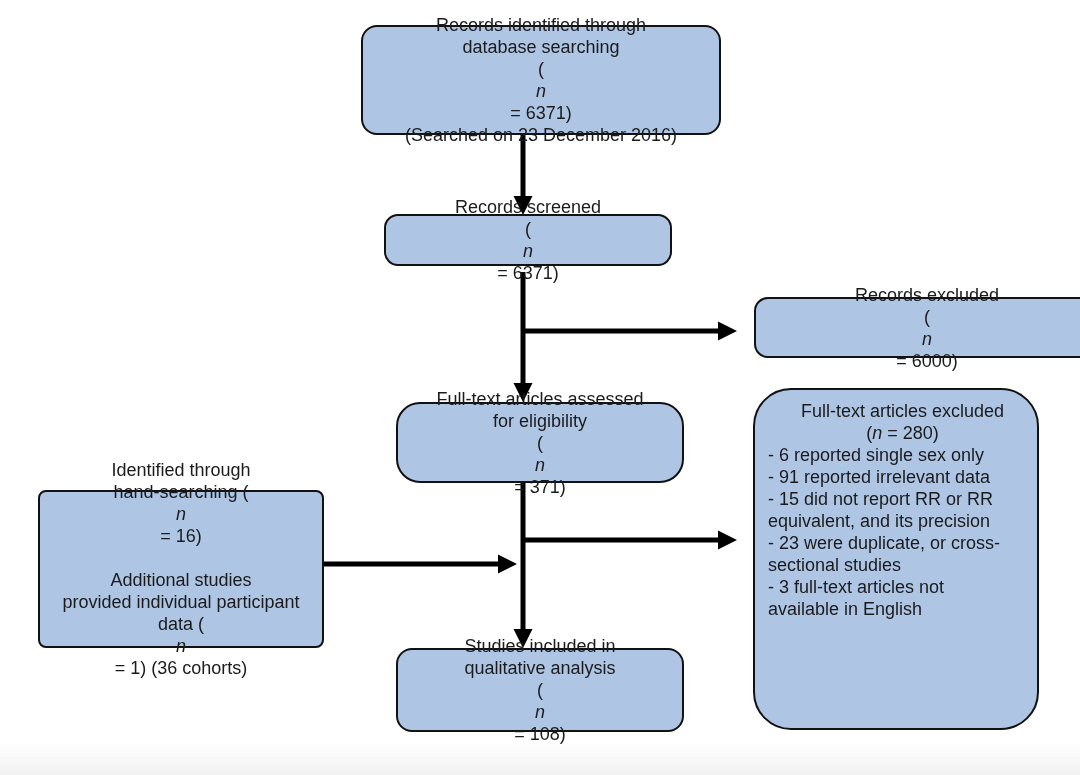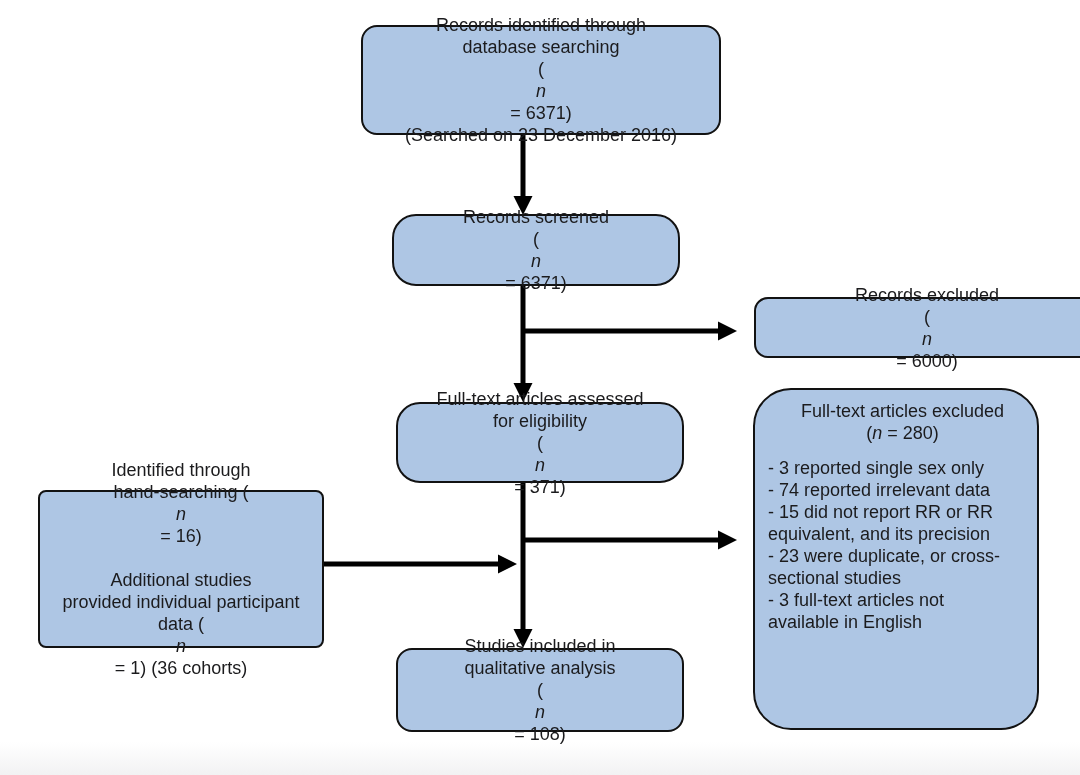--- a/index.html
+++ b/index.html
@@ -25,30 +25,29 @@
     display: flex;
     flex-direction: column;
     justify-content: center;
     text-align: center;
     font-size: 18px;
     line-height: 22px;
     padding: 4px 10px;
     margin-left: 16px;
   }
   .box--identified   { left: 345px; top: 25px;  width: 360px; height: 110px; border-radius: 16px; }
-  .box--screened     { left: 376px; top: 214px; width: 288px; height: 72px;  border-radius: 24px; }
+  .box--screened     { left: 368px; top: 214px; width: 288px; height: 52px;  border-radius: 14px; }
   .box--rec-excluded { left: 738px; top: 297px; width: 346px; height: 61px;  border-radius: 14px; }
   .box--assessed     { left: 380px; top: 402px; width: 288px; height: 81px;  border-radius: 24px; }
   .box--hand         { left: 22px;  top: 490px; width: 286px; height: 158px; border-radius: 8px; }
   .box--included     { left: 380px; top: 648px; width: 288px; height: 84px;  border-radius: 16px; }
   .box--ft-excluded  {
     left: 737px; top: 388px; width: 286px; height: 342px; border-radius: 38px;
     justify-content: flex-start;
     padding: 10px 0 8px 13px;
-    gap: 13px;
   }
   .box--ft-excluded .box-title { text-align: center; }
   .box--ft-excluded .reasons { text-align: left; }
   .bottom-edge {
     position: absolute;
     left: 0; right: 0; bottom: 0;
     height: 33px;
     z-index: 0;
     background: linear-gradient(180deg, #ffffff 0%, #f2f2f3 100%);
   }
@@ -91,22 +90,22 @@
 
   <div class="box box--rec-excluded">Records excluded<br>(<i>n</i> = 6000)</div>
 
   <div class="box box--assessed">Full-text articles assessed<br>for eligibility<br>(<i>n</i> = 371)</div>
 
   <div class="box box--hand">Identified through<br>hand-searching (<i>n</i> = 16)<br><br>Additional studies<br>provided individual participant<br>data (<i>n</i> = 1) (36 cohorts)</div>
 
   <div class="box box--ft-excluded">
     <div class="box-title">Full-text articles excluded<br>(<i>n</i> = 280)</div>
     <div class="reasons">
-      <div>- 3 reported single sex only</div>
-      <div>- 74 reported irrelevant data</div>
+      <div>- 6 reported single sex only</div>
+      <div>- 91 reported irrelevant data</div>
       <div>- 15 did not report RR or RR<br>equivalent, and its precision</div>
       <div>- 23 were duplicate, or cross-<br>sectional studies</div>
       <div>- 3 full-text articles not<br>available in English</div>
     </div>
   </div>
 
   <div class="box box--included">Studies included in<br>qualitative analysis<br>(<i>n</i> = 108)</div>
 
   <div class="bottom-edge"></div>
 </div>

